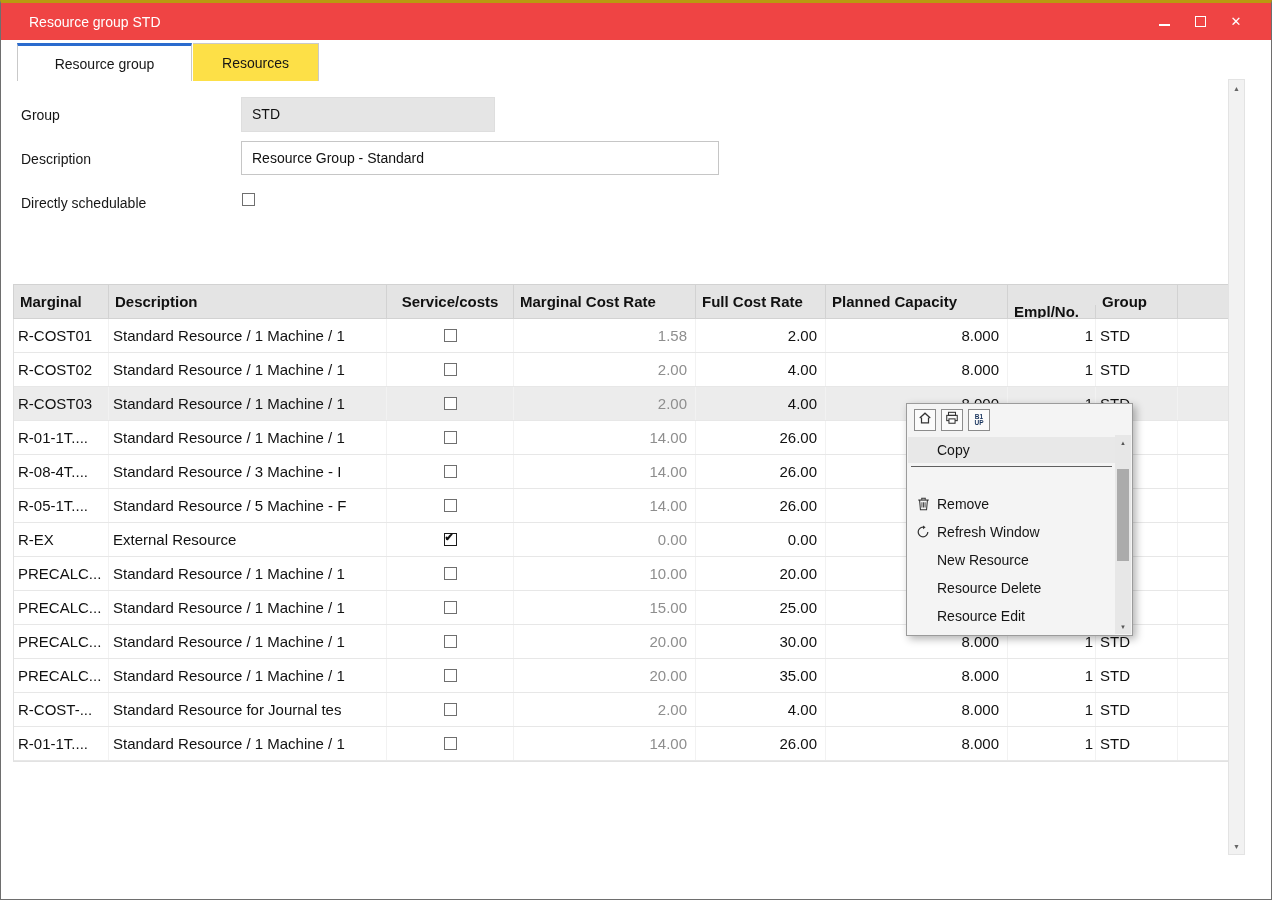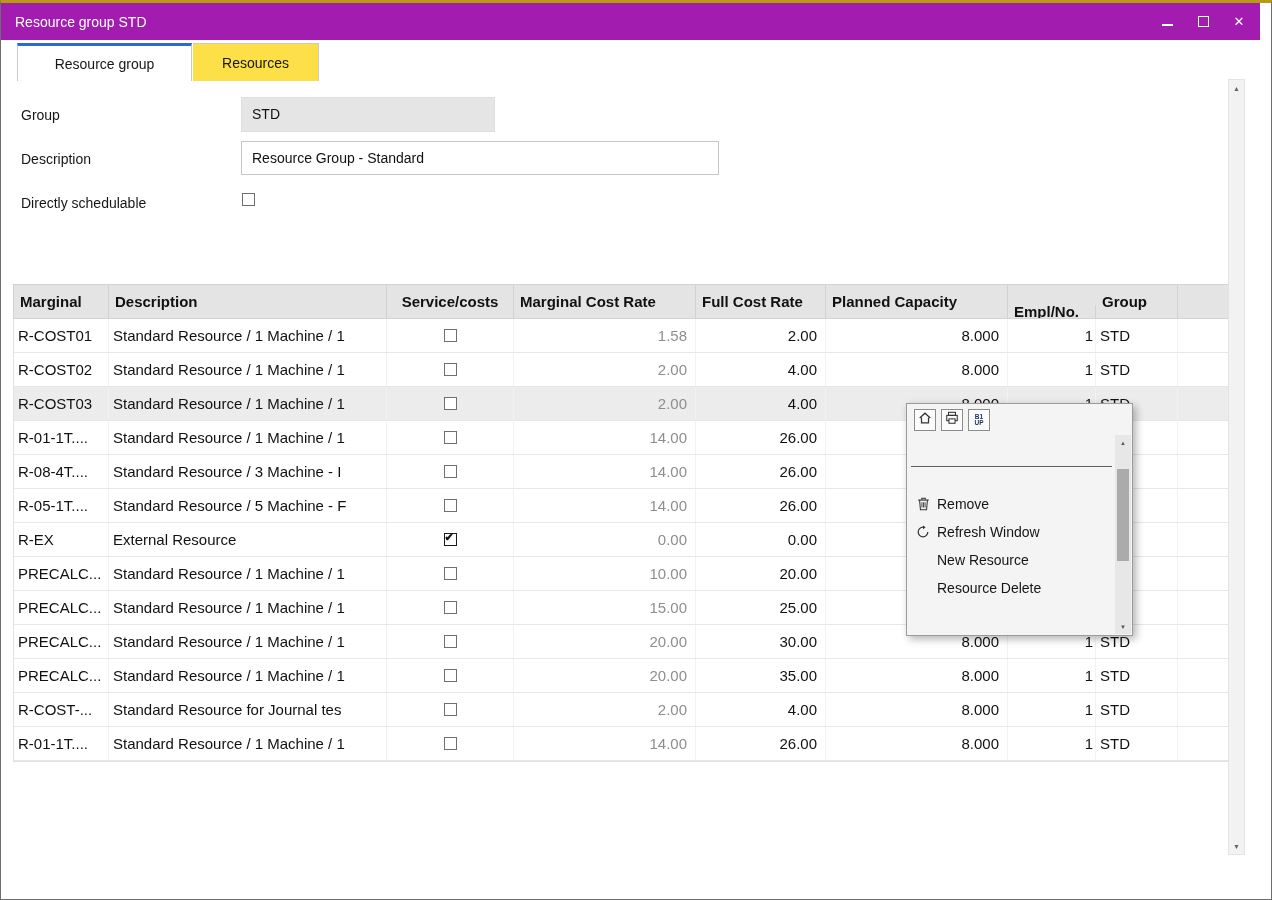--- a/index.html
+++ b/index.html
@@ -1,22 +1,22 @@
 <!DOCTYPE html>
 <html><head>
 <meta charset="utf-8">
 <style>
   html,body{margin:0;padding:0;background:#ffffff;}
   .win{position:relative;width:1272px;height:900px;box-sizing:border-box;
        border:1px solid #6e6e6e;border-top:3px solid #b99a10;background:#fff;
        font-family:"Liberation Sans",sans-serif;overflow:hidden;}
 
   
-  .titlebar{position:absolute;left:0;top:0;right:11px;height:37px;background:#a21caf;
-            color:#fff;display:flex;align-items:center;padding:0 14px;box-sizing:border-box;}
+  .titlebar{position:absolute;left:0;top:0;right:0;height:37px;background:#ef4444;
+            color:#fff;display:flex;align-items:center;padding:0 28px;box-sizing:border-box;}
   .title{font-size:14px;}
   .winctl{margin-left:auto;display:flex;align-items:center;gap:22px;}
   .ctl{width:14px;height:14px;display:flex;align-items:center;justify-content:center;
        color:#fff;font-size:13px;cursor:pointer;}
   .minglyph{width:11px;height:2px;background:#fff;display:block;margin-top:7px;}
   .maxglyph{width:9px;height:9px;border:1px solid #fff;display:block;}
 
   
   .tabstrip{position:absolute;top:40px;left:0;right:0;height:38px;background:#fff;}
   .tab{position:absolute;top:0;height:38px;box-sizing:border-box;font-size:14px;
@@ -335,20 +335,21 @@
               <rect x="4.5" y="9" width="7" height="5" fill="#fff" stroke="#333" stroke-width="1.2"></rect>
             </svg>
         </span>
       </div>
       <div class="ctx-iconbtn">
         <span class="b1up">B1
 UP</span>
       </div>
     </div>
 
+    <div class="ctx-copy">Copy</div>
     <div class="ctx-sep"></div>
     <div id="ctx-items">
         <div class="ctx-item">
           <span class="ic">
             <svg width="13" height="14" viewBox="0 0 14 16">
               <path d="M1 3.5 H13" stroke="#333" stroke-width="1.3" fill="none"></path>
               <path d="M5 3 V1.5 H9 V3" fill="none" stroke="#333" stroke-width="1.2"></path>
               <path d="M2.5 3.5 L3.5 14.5 H10.5 L11.5 3.5" fill="none" stroke="#333" stroke-width="1.2"></path>
               <path d="M5.2 6 V12 M7 6 V12 M8.8 6 V12" stroke="#333" stroke-width="1" fill="none"></path>
             </svg>
@@ -363,20 +364,23 @@
             </svg>
           </span>
           <span>Refresh Window</span>
         </div>
         <div class="ctx-item">
           <span>New Resource</span>
         </div>
         <div class="ctx-item">
           <span>Resource Delete</span>
         </div>
+        <div class="ctx-item">
+          <span>Resource Edit</span>
+        </div>
       </div>
 
     <div class="ctx-scroll">
       <div class="ctx-sb-btn up">▲</div>
       <div class="ctx-thumb"></div>
       <div class="ctx-sb-btn down">▼</div>
     </div>
   </div>
 
 </div>

